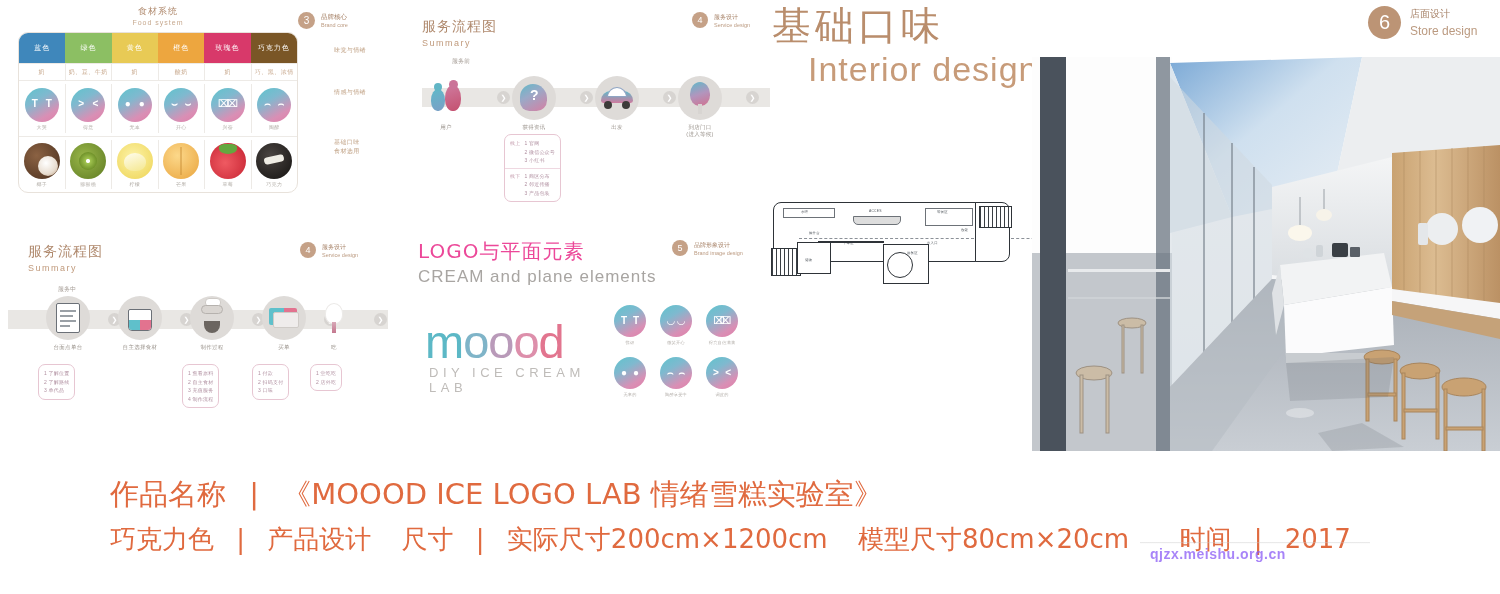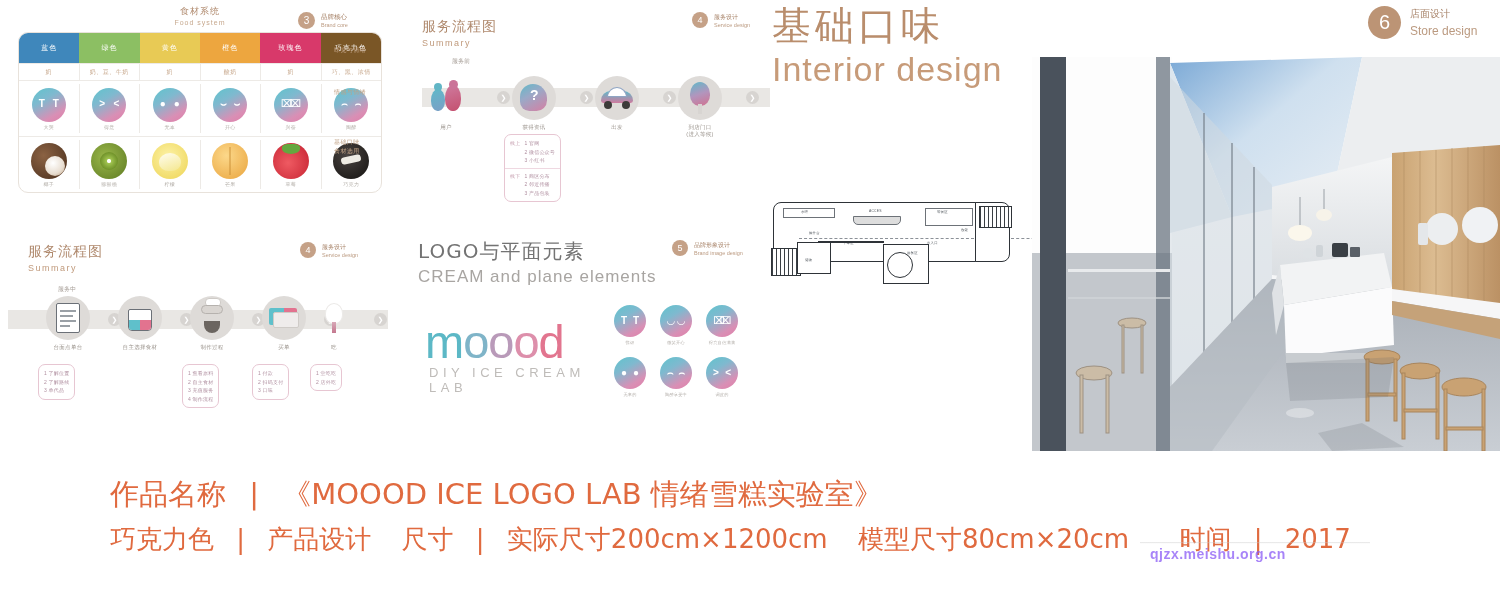--- a/index.html
+++ b/index.html
@@ -29,21 +29,21 @@
     background: #c5a187;
     color: #fff;
     display: flex; align-items: center; justify-content: center;
     font-weight: 400;
   }
   .badge-text { display: flex; flex-direction: column; justify-content: center; }
   .badge-cn { color: #a8846a; white-space: nowrap; }
   .badge-en { color: #bb9a80; white-space: nowrap; }
 
   
-  #food-system { left: 18px; top: 5px; width: 364px; }
+  #food-system { left: 18px; top: 5px; width: 280px; }
   .fs-head { text-align: center; margin-bottom: 6px; }
   .fs-head .t1 { font-size: 9px; color: #b08a6e; letter-spacing: 1px; }
   .fs-head .t2 { font-size: 7px; color: #c7a98f; letter-spacing: 1px; margin-top: 1px; }
 
   .fs-card {
     border: 1px solid #e8e2db; border-radius: 10px; background: #fff;
     overflow: hidden;
   }
   .fs-colorbar { display: flex; height: 30px; }
   .fs-colorbar > div {
@@ -446,21 +446,21 @@
           <span style="display:block">1 商区分布</span>
           <span style="display:block">2 邻近传播</span>
           <span style="display:block">3 产品包装</span>
         </span>
       </div>
     </div>
   </div>
 
   <div class="abs" style="left:772px; top:5px;">
     <div class="cn" style="font-size:39px; color:#b98d6c; letter-spacing:4px; line-height:1.1;">基础口味</div>
-    <div style="font-size:34px; color:#c79b79; letter-spacing:1px; margin-top:4px; line-height:1;">Interior design</div>
+    <div style="font-size:34px; color:#c79b79; letter-spacing:1px; margin-top:4px; line-height:1;margin-left:36px;">Interior design</div>
   </div>
 
   <div class="abs badge-wrap" style="left:1368px; top:6px; gap:9px;">
     <div class="badge-circle" style="width:33px;height:33px;font-size:20px;background:#bc9475;">6</div>
     <div class="badge-text" style="gap:3px;">
       <span class="badge-cn cn" style="font-size:10px;">店面设计</span>
       <span class="badge-en" style="font-size:12px;">Store design</span>
     </div>
   </div>
 
@@ -703,21 +703,21 @@
       <div>2 扫码支付</div>
       <div>3 口味</div>
     </div>
     <div class="flow-note" style="left:302px; top:70px;">
       <div>1 堂吃吃</div>
       <div>2 店外吃</div>
     </div>
   </div>
 
   <div class="abs" style="left:418px; top:238px;">
-    <div class="sect-title-cn cn" style="font-size:20px; color:#737373;">LOGO与平面元素</div>
+    <div class="sect-title-cn cn" style="font-size:20px; color:#ec4899;">LOGO与平面元素</div>
     <div class="sect-title-en" style="font-size:17px; color:#a8a5a2; letter-spacing:1px; margin-top:2px;">CREAM and plane elements</div>
   </div>
 
   <div class="abs badge-wrap" style="left:672px; top:240px;">
     <div class="badge-circle" style="width:16px;height:16px;font-size:9px;">5</div>
     <div class="badge-text">
       <span class="badge-cn" style="font-size:6px;">品牌形象设计</span>
       <span class="badge-en" style="font-size:5.5px;">Brand image design</span>
     </div>
   </div>

